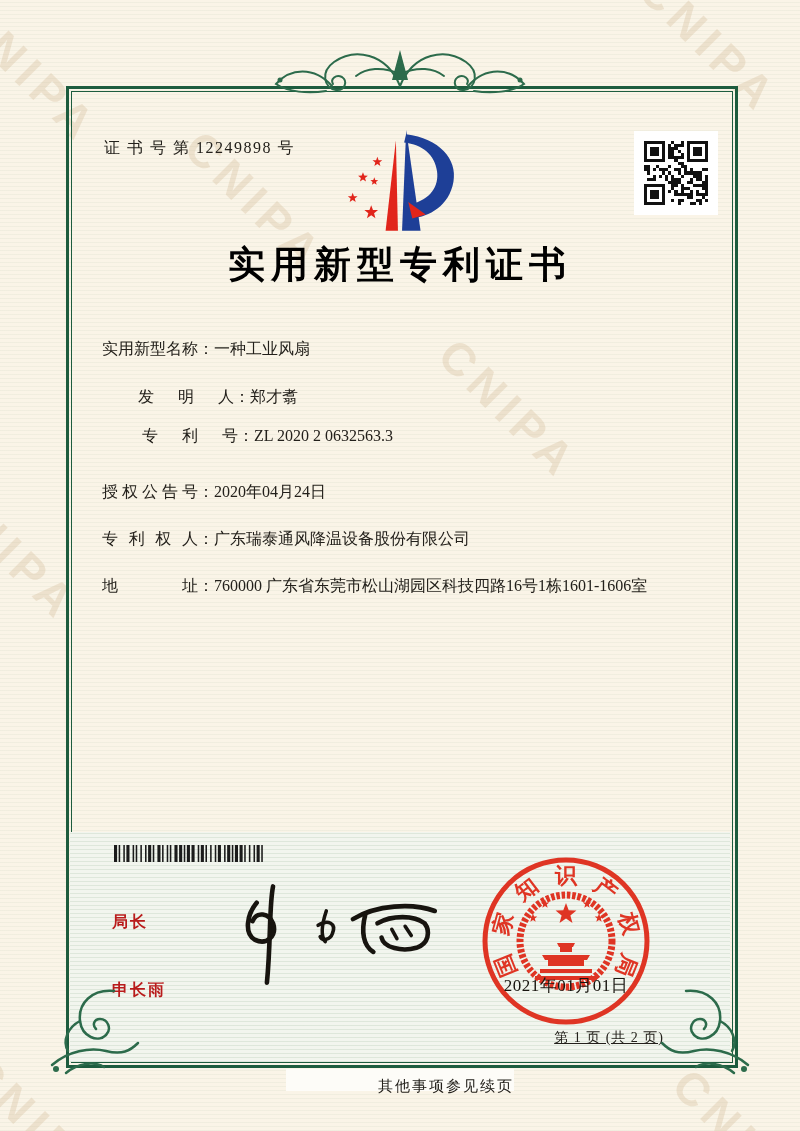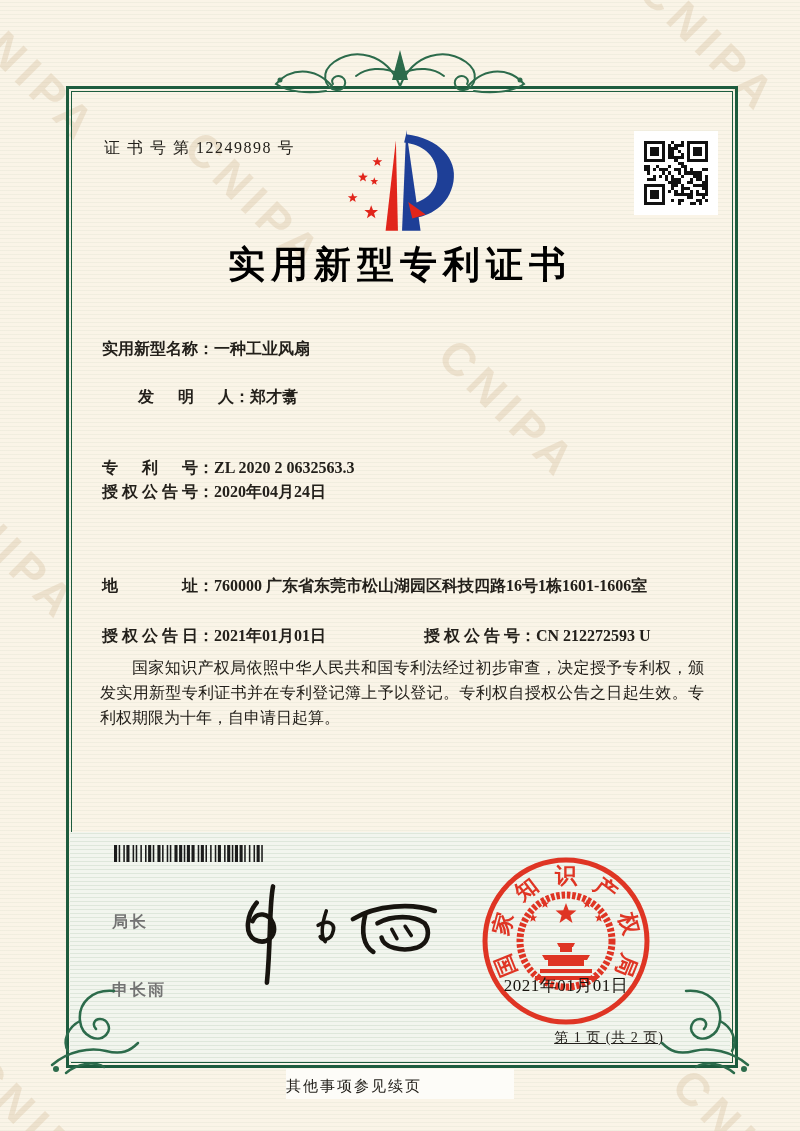--- a/index.html
+++ b/index.html
@@ -21,38 +21,38 @@
   .waveband{ position:absolute; left:70px; top:832px; width:660px; height:230px; z-index:2;
     background-color:#f2f5ee;
     background-image:repeating-linear-gradient(0deg, rgba(150,180,150,.22) 0 1px, transparent 1px 4px);
   }
   .abs{ position:absolute; z-index:3; }
   .certno{ left:104px; top:138px; font-size:16px; letter-spacing:1.5px; }
   .qrpatch{ left:634px; top:131px; width:84px; height:84px; background:#ffffff;
     display:flex; align-items:center; justify-content:center; }
   .title{ left:0; top:240px; width:800px; text-align:center;
     font-size:37px; font-weight:700; letter-spacing:6px; color:#000000; }
-  .row{ left:102px; font-size:16px; line-height:24px;font-weight:bold; }
+  .row{ left:102px; font-size:16px; line-height:24px; }
   .lbl{ display:inline-block; width:96px; text-align:justify; text-align-last:justify;
     vertical-align:top; }
   .colon{ vertical-align:top; }
   .val{ display:inline-block; vertical-align:top; }
   .val-addr{ width:505px; word-break:break-all; }
   .grant2{ position:absolute; left:322px; top:0; white-space:nowrap; }
   .paras{ left:100px; top:655px; width:604px; font-size:16px; line-height:25px;
     text-align:justify; }
   .paras p{ margin:0; text-indent:2em; }
   .officer{ left:112px; font-size:16px; font-weight:700; letter-spacing:2px;
-    font-family:"Liberation Sans","DejaVu Sans",sans-serif; color:#737373; }
+    font-family:"Liberation Sans","DejaVu Sans",sans-serif; color:#b91c1c; }
   .sealdate{ left:476px; top:974px; width:180px; text-align:center; z-index:6;
     font-size:17px; letter-spacing:0.5px; color:#18150f; }
   .pagefoot{ left:0; top:1029px; width:664px; text-align:right; font-size:14px;
     letter-spacing:1px;text-decoration:underline; }
-  .contpatch{ left:286px; top:1069px; width:228px; height:30px; background:#fdfcf8;
-    text-align:left; line-height:34px; font-size:15px; letter-spacing:2px; z-index:3; }
+  .contpatch{ left:286px; top:1069px; width:228px; height:22px; background:#fdfcf8;
+    text-align:right; line-height:34px; font-size:15px; letter-spacing:2px; z-index:3; }
   svg{ display:block; }
   .orn{ position:absolute; z-index:4; }
 </style>
 </head>
 <body>
 
 <div class="page">
 
   <div class="wm" style="left:-14px;top:-8px;">CNIPA</div>
   <div class="wm" style="left:212px;top:120px;">CNIPA</div>
@@ -322,38 +322,34 @@
   </div>
 
   <div class="abs title">实用新型专利证书</div>
 
   <div class="abs row" style="top:337px;">
     <span class="lbl">实用新型名称</span><span class="colon">：</span><span class="val">一种工业风扇</span>
   </div>
   <div class="abs row" style="top:385px;margin-left:36px;">
     <span class="lbl">发明人</span><span class="colon">：</span><span class="val">郑才翥</span>
   </div>
-  <div class="abs row" style="top:456px;">
+  <div class="abs row" style="top:424px;margin-left:40px;">
     <span class="lbl">专利号</span><span class="colon">：</span><span class="val">ZL 2020 2 0632563.3</span>
   </div>
   <div class="abs row" style="top:480px;">
     <span class="lbl">授权公告号</span><span class="colon">：</span><span class="val">2020年04月24日</span>
   </div>
+  <div class="abs row" style="top:527px;">
+    <span class="lbl">专利权人</span><span class="colon">：</span><span class="val">广东瑞泰通风降温设备股份有限公司</span>
+  </div>
   <div class="abs row" style="top:574px;">
     <span class="lbl">地址</span><span class="colon">：</span><span class="val val-addr">760000 广东省东莞市松山湖园区科技四路16号1栋1601-1606室</span>
   </div>
-  <div class="abs row" style="top:624px;">
-    <span class="lbl">授权公告日</span><span class="colon">：</span><span class="val">2021年01月01日</span>
-    <span class="grant2">
-      <span class="lbl">授权公告号</span><span class="colon">：</span><span class="val">CN 212272593 U</span>
-    </span>
-  </div>
 
   <div class="abs paras">
-    <p>国家知识产权局依照中华人民共和国专利法经过初步审查，决定授予专利权，颁发实用新型专利证书并在专利登记簿上予以登记。专利权自授权公告之日起生效。专利权期限为十年，自申请日起算。</p>
   </div>
 
   <div class="abs" style="left:114px;top:845px;">
     <svg id="barcode-svg" width="204" height="18" viewBox="0 0 204 18">
         <rect x="0.00" y="0" width="3.10" height="17" fill="#1b1b1b"></rect>
         <rect x="4.65" y="0" width="1.55" height="17" fill="#1b1b1b"></rect>
         <rect x="9.30" y="0" width="1.55" height="17" fill="#1b1b1b"></rect>
         <rect x="12.40" y="0" width="3.10" height="17" fill="#1b1b1b"></rect>
         <rect x="18.60" y="0" width="1.55" height="17" fill="#1b1b1b"></rect>
         <rect x="21.70" y="0" width="1.55" height="17" fill="#1b1b1b"></rect>

